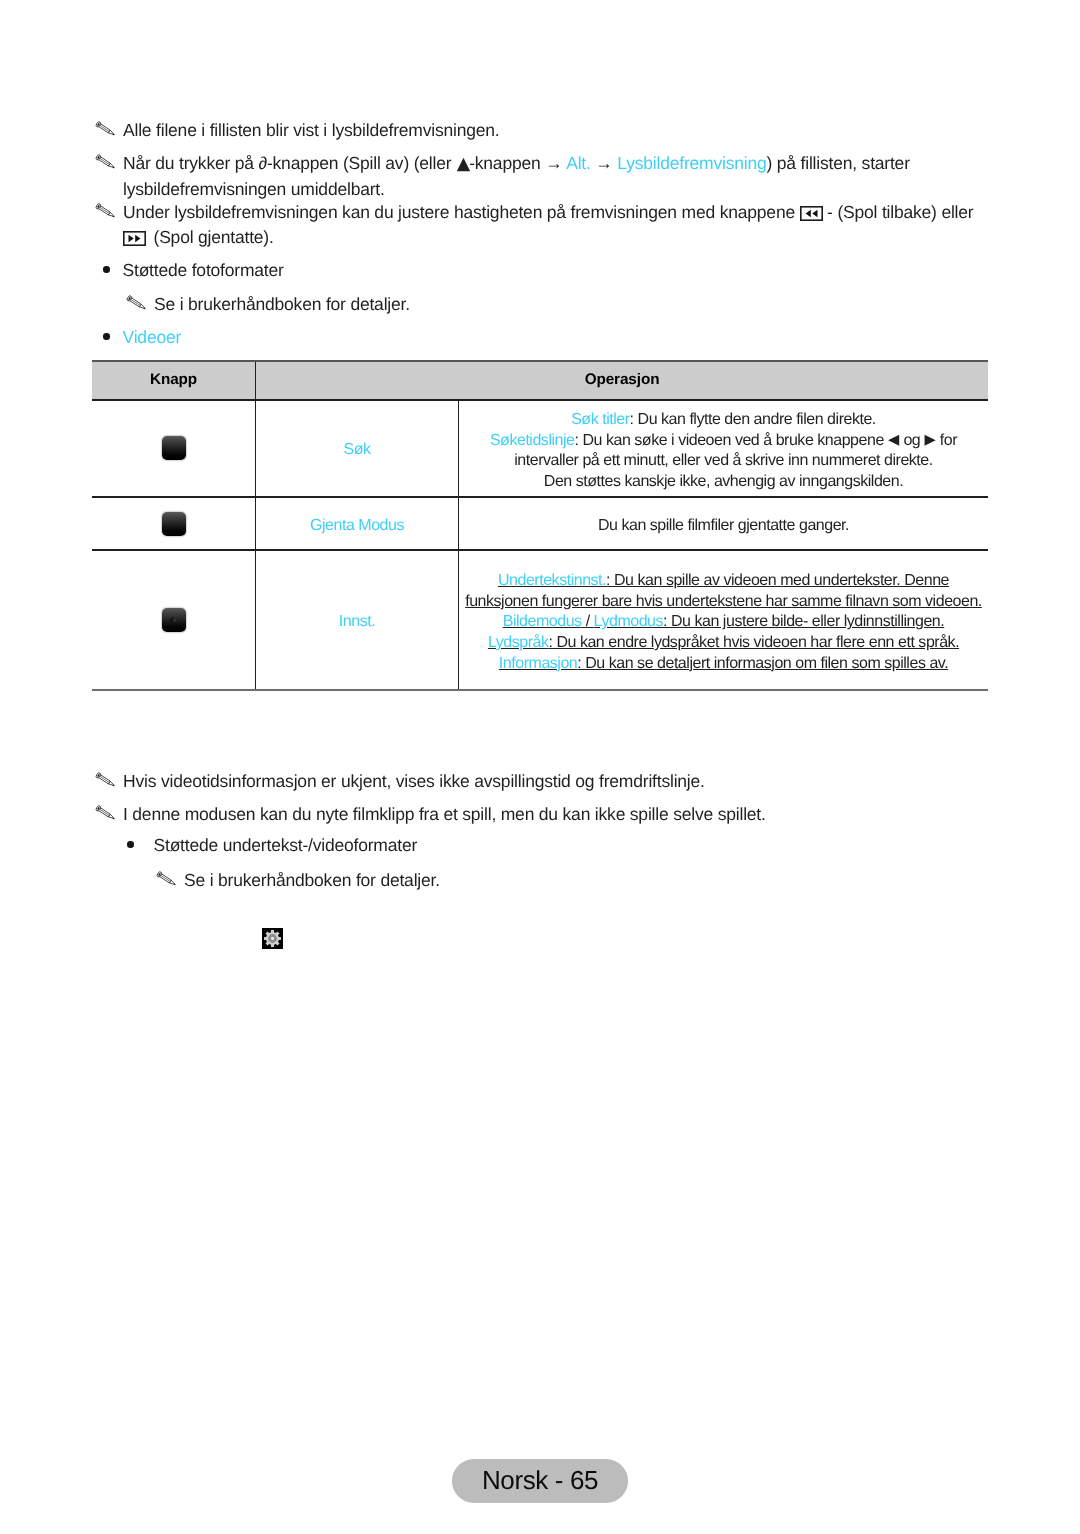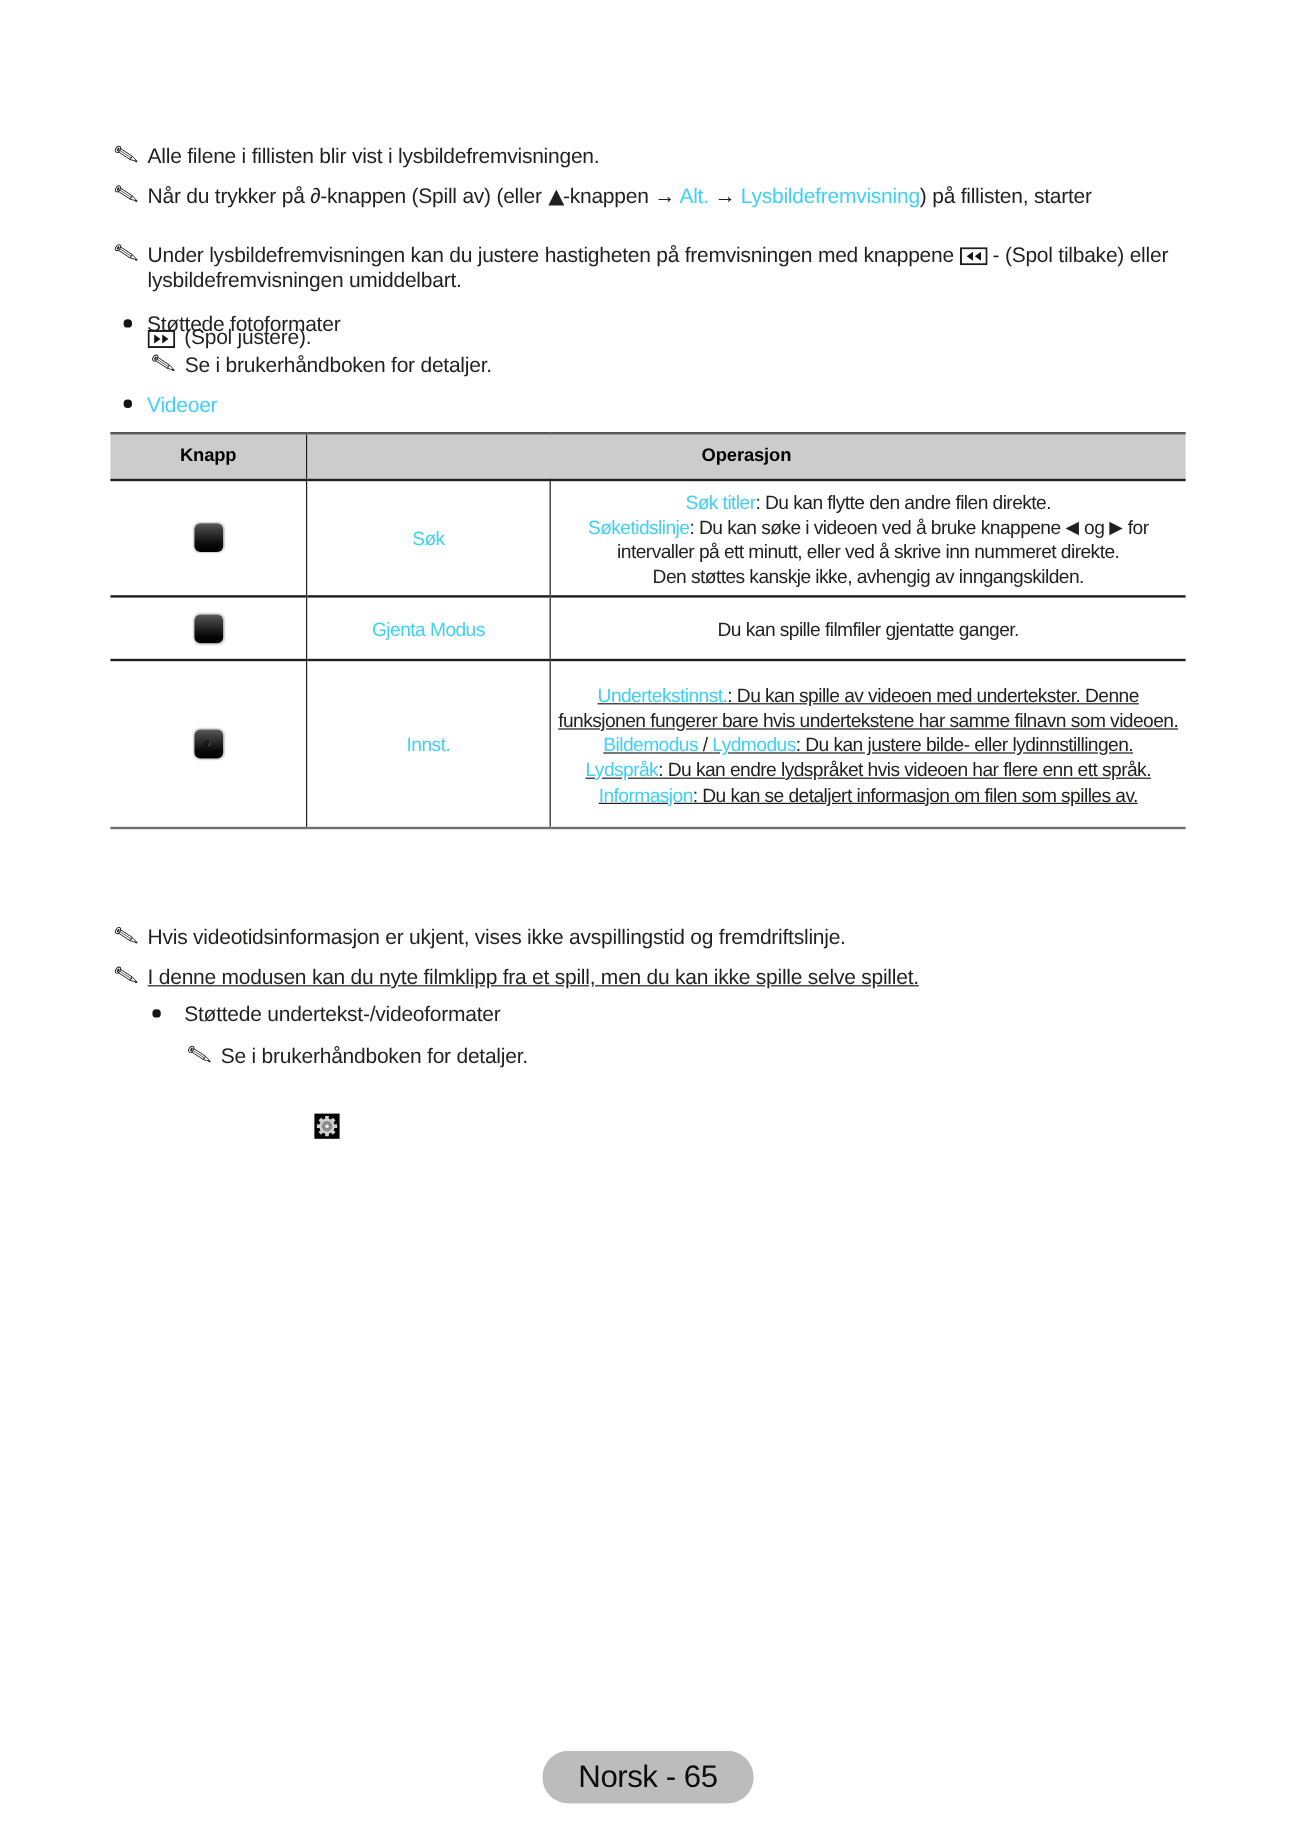--- a/index.html
+++ b/index.html
@@ -10,21 +10,21 @@
   .page{position:absolute;left:0;top:0;width:1080px;height:1346px;
         -webkit-font-smoothing:antialiased;opacity:0.9999;}
 
   
   .note{position:absolute;font-size:17.5px;line-height:24.5px;letter-spacing:-0.20px;
         color:#221f1f;padding-left:28px;}
   .note > .pencil{position:absolute;left:0;top:1.5px;}
   .note > .bullet{position:absolute;left:0;top:8px;}
   .note.blt{padding-left:19.5px;}
   .note.blt.wide{padding-left:26.5px;text-align:right;}
-  .note .l2{display:block;margin-top:44px;}
+  .note .l2{display:block;}
   .pencil{display:inline-block;width:22px;height:17px;vertical-align:-1.8px;}
   .bullet{display:inline-block;width:6.6px;height:6.6px;border-radius:50%;background:#141414;
           font-size:0;line-height:0;text-indent:-9999px;overflow:hidden;}
   .cyan{color:#3fd0f8;}
   .tri{font-family:"DejaVu Sans",sans-serif;font-size:17.5px;letter-spacing:0;
        margin:0 -1.2px 0 0.8px;}
 
   
   .keyicon{display:inline-block;vertical-align:-3px;width:23px;height:15px;}
   .keyicon + span{margin-left:4.5px;}
@@ -100,21 +100,21 @@
       <svg width="23" height="15" viewBox="0 0 46 30">
           <rect x="1.6" y="1.6" width="42.8" height="26.8" fill="#fff" stroke="#1c1c1c" stroke-width="3.2"></rect>
           <path d="M21.6 7.5 L21.6 22.5 L11.2 15 Z" fill="#111"></path>
           <path d="M35.0 7.5 L35.0 22.5 L24.6 15 Z" fill="#111"></path>
         </svg></span><span>- (Spol tilbake) eller</span>
     <div class="l2"><span class="keyicon big-gap">
       <svg width="23" height="15" viewBox="0 0 46 30">
             <rect x="1.6" y="1.6" width="42.8" height="26.8" fill="#fff" stroke="#1c1c1c" stroke-width="3.2"></rect>
             <path d="M11.0 7.5 L11.0 22.5 L21.4 15 Z" fill="#111"></path>
             <path d="M24.4 7.5 L24.4 22.5 L34.8 15 Z" fill="#111"></path>
-          </svg></span><span>(Spol justere).</span></div>
+          </svg></span><span>(Spol gjentatte).</span></div>
   </div>
 
   <div class="note blt" style="left:103px;top:258px;">
     <span class="bullet">•</span>
     <span>Støttede fotoformater</span>
   </div>
 
   <div class="note" style="left:126px;top:292px;">
     <span class="pencil pencil-slot"><svg width="22" height="17" viewBox="0 0 44 34" aria-hidden="true">
           <path d="M8.5 4.0 L30.5 18.4 L27.0 24.0 L5.0 9.6 Z" fill="#fff" stroke="#1d1d1d" stroke-width="1.6" stroke-linejoin="round"></path>
@@ -183,21 +183,21 @@
           <path d="M8.5 4.0 L30.5 18.4 L27.0 24.0 L5.0 9.6 Z" fill="#fff" stroke="#1d1d1d" stroke-width="1.6" stroke-linejoin="round"></path>
           <path d="M6.8 6.8 L28.8 21.2" fill="none" stroke="#1d1d1d" stroke-width="1.2"></path>
           <ellipse cx="6.7" cy="6.8" rx="3.6" ry="5.6" transform="rotate(33 6.7 6.8)" fill="#fff" stroke="#1d1d1d" stroke-width="1.6"></ellipse>
           <ellipse cx="7.0" cy="7.0" rx="1.5" ry="3.1" transform="rotate(33 7.0 7.0)" fill="#131313"></ellipse>
           <path d="M30.5 18.4 L38.6 27.0 L27.0 24.0 Z" fill="#fff" stroke="#1d1d1d" stroke-width="1.5" stroke-linejoin="round"></path>
           <path d="M36.0 25.3 L39.3 28.6 L34.8 27.8 Z" fill="#141414"></path>
         </svg></span>
     <span>Hvis videotidsinformasjon er ukjent, vises ikke avspillingstid og fremdriftslinje.</span>
   </div>
 
-  <div class="note" style="left:95px;top:802px;width:900px;text-decoration:underline;">
+  <div class="note" style="left:95px;top:802px;width:900px;">
     <span class="pencil pencil-slot"><svg width="22" height="17" viewBox="0 0 44 34" aria-hidden="true">
           <path d="M8.5 4.0 L30.5 18.4 L27.0 24.0 L5.0 9.6 Z" fill="#fff" stroke="#1d1d1d" stroke-width="1.6" stroke-linejoin="round"></path>
           <path d="M6.8 6.8 L28.8 21.2" fill="none" stroke="#1d1d1d" stroke-width="1.2"></path>
           <ellipse cx="6.7" cy="6.8" rx="3.6" ry="5.6" transform="rotate(33 6.7 6.8)" fill="#fff" stroke="#1d1d1d" stroke-width="1.6"></ellipse>
           <ellipse cx="7.0" cy="7.0" rx="1.5" ry="3.1" transform="rotate(33 7.0 7.0)" fill="#131313"></ellipse>
           <path d="M30.5 18.4 L38.6 27.0 L27.0 24.0 Z" fill="#fff" stroke="#1d1d1d" stroke-width="1.5" stroke-linejoin="round"></path>
           <path d="M36.0 25.3 L39.3 28.6 L34.8 27.8 Z" fill="#141414"></path>
         </svg></span>
     <span>I denne modusen kan du nyte filmklipp fra et spill, men du kan ikke spille selve spillet.</span>
   </div>

